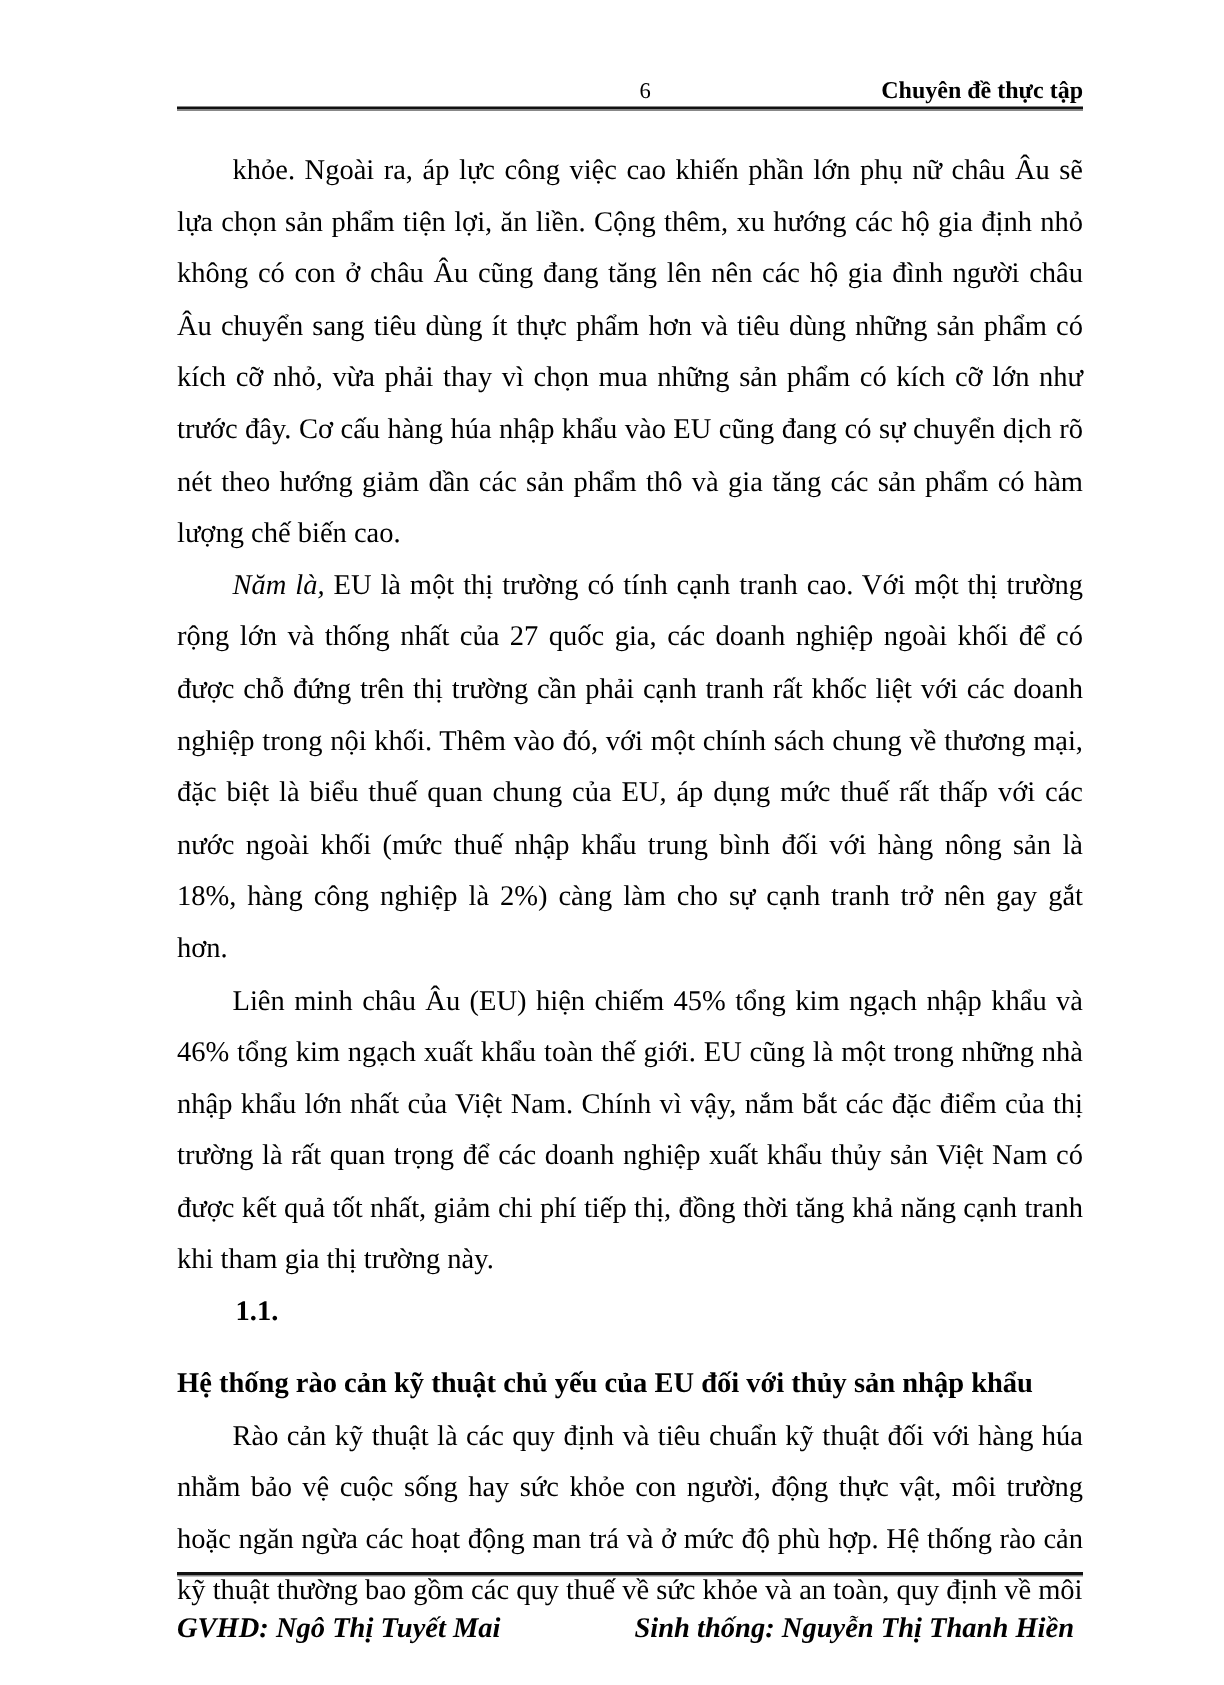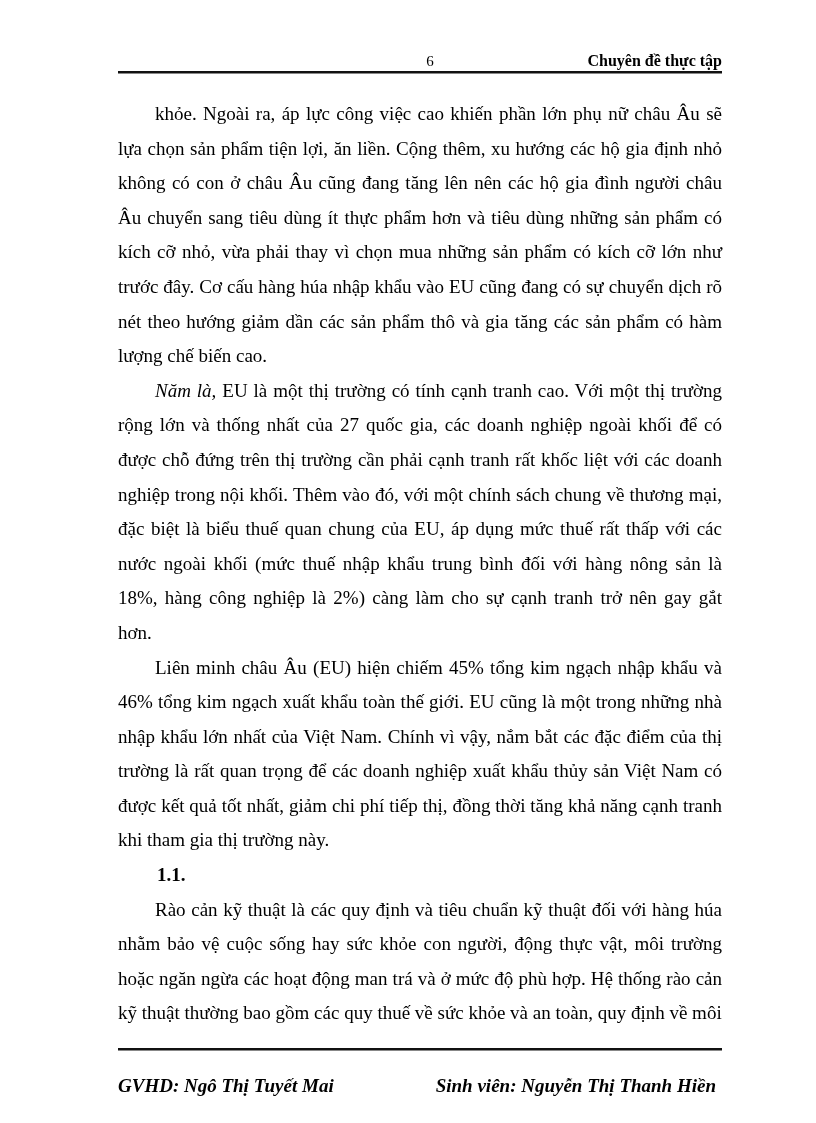--- a/index.html
+++ b/index.html
@@ -6,21 +6,21 @@
   body { width: 816px; height: 1123px; position: relative; overflow: hidden;
          font-family: "Liberation Serif", "DejaVu Serif", serif; color: #000; }
   .header { position: absolute; left: 118px; top: 50px; width: 604px; height: 20px; }
   .page-num { position: absolute; left: 302px; top: 3px; width: 20px; text-align: center; font-size: 15px; }
   .header-title { position: absolute; right: 0; top: 2px; font-size: 16px; font-weight: bold; }
   .header-rule { position: absolute; left: 118px; top: 71px; width: 604px; height: 0; border-top: 2px solid #111; box-shadow: 0 1px 0 #888; }
   .body-text { position: absolute; left: 118px; top: 97px; width: 604px;
                font-size: 19px; line-height: 34.6px; text-align: justify; }
   .body-text p { margin: 0; text-indent: 37px; }
   .body-text p.cont { text-indent: 0; }
-  .heading { margin: 0; font-weight: bold; display: flex; }
+  .heading { margin: 0; font-weight: bold; display: flex; flex-direction: column; }
   .heading .num { width: 48px; flex: 0 0 48px; margin-left: 39px; }
   .heading .txt { flex: 1; text-align: justify; }
   .footer-rule { position: absolute; left: 118px; top: 1048px; width: 604px; height: 0; border-top: 2px solid #111; box-shadow: 0 1px 0 #888; }
   .footer { position: absolute; left: 118px; top: 1053px; width: 604px; height: 22px; font-size: 19px; font-style: italic; font-weight: bold; margin-top: 22px; }
   .footer-left { position: absolute; left: 0; top: 0; }
   .footer-right { position: absolute; right: 6px; top: 0; }
 </style>
 </head>
 <body>
 
@@ -29,21 +29,22 @@
   <span class="header-title">Chuyên đề thực tập</span>
 </div>
 <div class="header-rule"></div>
 
 <div class="body-text">
   <p class="cont" style="text-indent:37px">khỏe. Ngoài ra, áp lực công việc cao khiến phần lớn phụ nữ châu Âu sẽ lựa chọn sản phẩm tiện lợi, ăn liền. Cộng thêm, xu hướng các hộ gia định nhỏ không có con ở châu Âu cũng đang tăng lên nên các hộ gia đình người châu Âu chuyển sang tiêu dùng ít thực phẩm hơn và tiêu dùng những sản phẩm có kích cỡ nhỏ, vừa phải thay vì chọn mua những sản phẩm có kích cỡ lớn như trước đây. Cơ cấu hàng húa nhập khẩu vào EU cũng đang có sự chuyển dịch rõ nét theo hướng giảm dần các sản phẩm thô và gia tăng các sản phẩm có hàm lượng chế biến cao.</p>
   <p><i>Năm là,</i><span> EU là một thị trường có tính cạnh tranh cao. Với một thị trường rộng lớn và thống nhất của 27 quốc gia, các doanh nghiệp ngoài khối để có được chỗ đứng trên thị trường cần phải cạnh tranh rất khốc liệt với các doanh nghiệp trong nội khối. Thêm vào đó, với một chính sách chung về thương mại, đặc biệt là biểu thuế quan chung của EU, áp dụng mức thuế rất thấp với các nước ngoài khối (mức thuế nhập khẩu trung bình đối với hàng nông sản là 18%, hàng công nghiệp là 2%) càng làm cho sự cạnh tranh trở nên gay gắt hơn.</span></p>
   <p>Liên minh châu Âu (EU) hiện chiếm 45% tổng kim ngạch nhập khẩu và 46% tổng kim ngạch xuất khẩu toàn thế giới. EU cũng là một trong những nhà nhập khẩu lớn nhất của Việt Nam. Chính vì vậy, nắm bắt các đặc điểm của thị trường là rất quan trọng để các doanh nghiệp xuất khẩu thủy sản Việt Nam có được kết quả tốt nhất, giảm chi phí tiếp thị, đồng thời tăng khả năng cạnh tranh khi tham gia thị trường này.</p>
   <div class="heading">
     <span class="num">1.1.</span>
+    <span class="txt">Hệ thống rào cản kỹ thuật chủ yếu của EU đối với thủy sản nhập khẩu</span>
   </div>
   <p>Rào cản kỹ thuật là các quy định và tiêu chuẩn kỹ thuật đối với hàng húa nhằm bảo vệ cuộc sống hay sức khỏe con người, động thực vật, môi trường hoặc ngăn ngừa các hoạt động man trá và ở mức độ phù hợp. Hệ thống rào cản kỹ thuật thường bao gồm các quy thuế về sức khỏe và an toàn, quy định về môi</p>
 </div>
 
 <div class="footer-rule"></div>
 <div class="footer">
   <span class="footer-left">GVHD: Ngô Thị Tuyết Mai</span>
-  <span class="footer-right">Sinh viên: Nguyễn Thị Thanh Hiền</span>
+  <span class="footer-right">Sinh thống: Nguyễn Thị Thanh Hiền</span>
 </div>
 
 </body></html>

